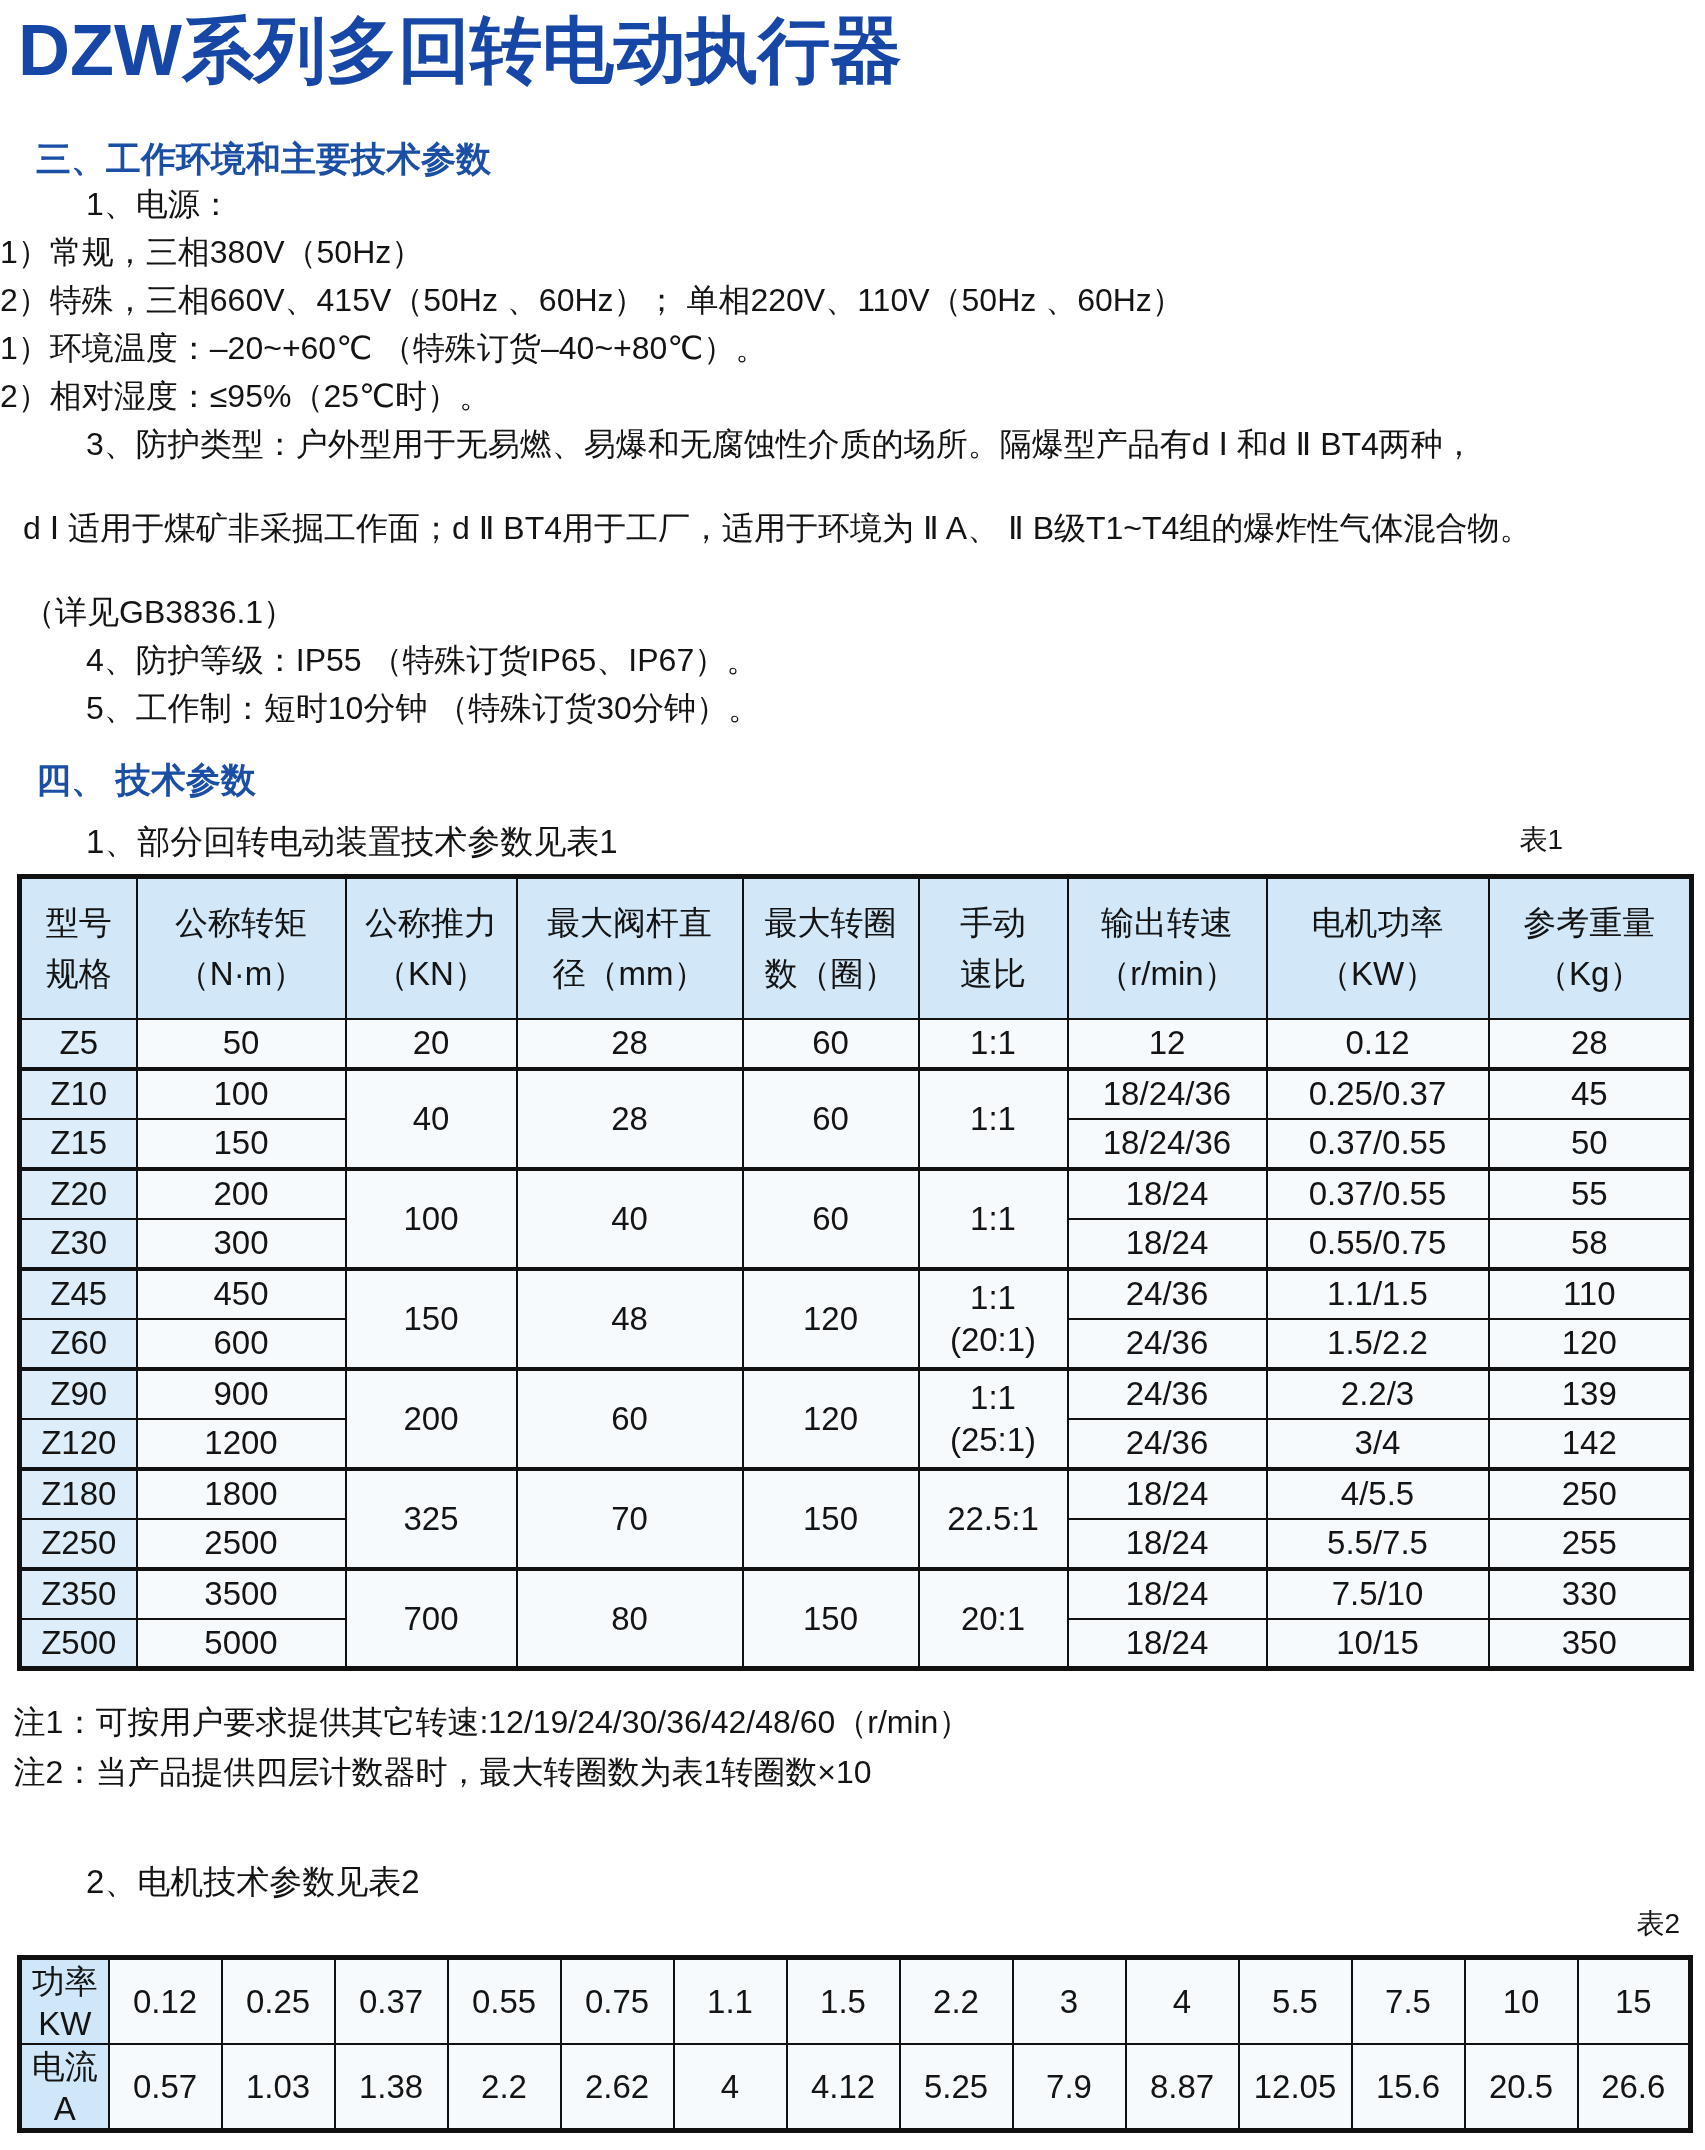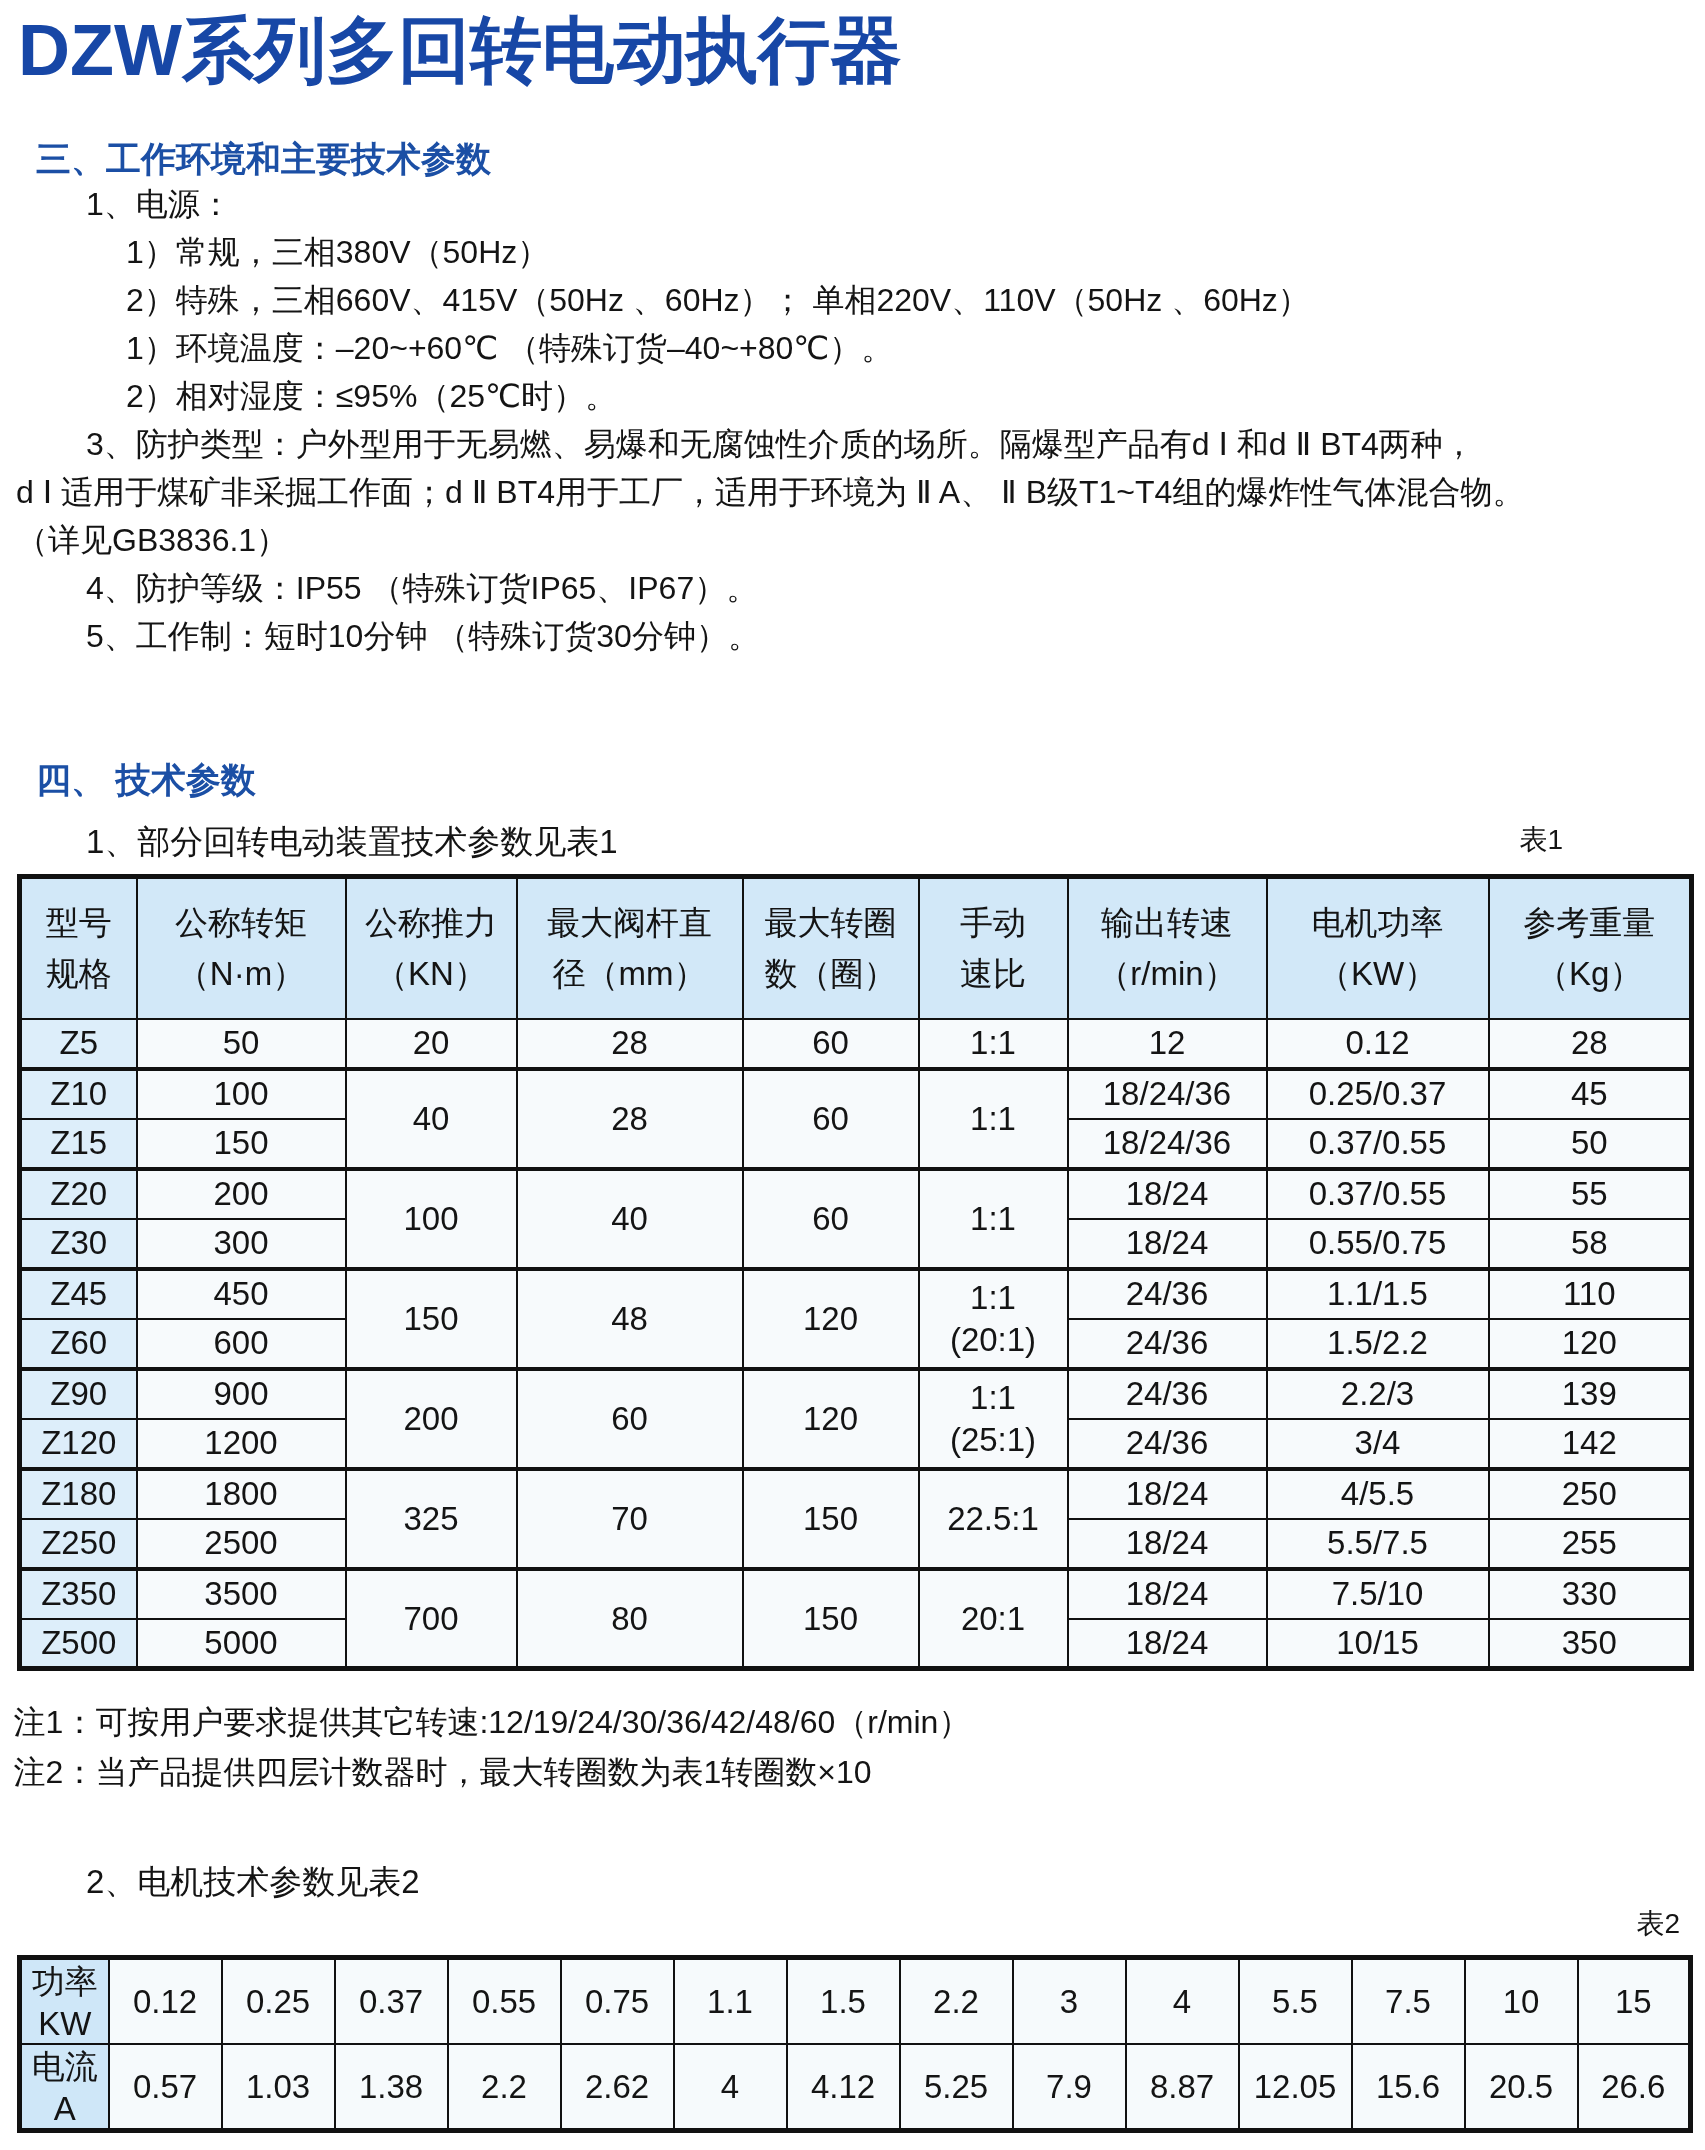--- a/index.html
+++ b/index.html
@@ -17,23 +17,23 @@
   }
   .h-blue {
     position: absolute; left: 36px;
     font-size: 35px; font-weight: bold; color: #1b4fa5;
     white-space: nowrap;
   }
   .h3 { top: 136px; }
   .h4 { top: 757px; }
   .lines { position: absolute; top: 181px; left: 0; width: 1705px; font-size: 32px; }
   .ln { height: 48px; display: flex; align-items: center; white-space: nowrap; }
-  .ind0 { padding-left: 16px; }
+  .ind0 { padding-left: 23px; margin-top: 36px; }
   .ind1 { padding-left: 86px; }
-  .ind2 { padding-left: 126px; }
+  .ind2 { }
   .cap { position: absolute; font-size: 33px; left: 86px; white-space: nowrap; }
   .cap1 { top: 820px; }
   .cap2 { top: 1860px; }
   .tbl-label { position: absolute; font-size: 28px; }
   .lbl1 { top: 821px; right: 142px; }
   .lbl2 { top: 1905px; right: 25px; }
   table { border-collapse: collapse; table-layout: fixed; }
   .t1 { position: absolute; top: 874px; left: 17px; width: 1671px; border: 5.1px solid #111; }
   .t1 th {
     height: 142px; background: #d2e8f8; font-weight: normal;

